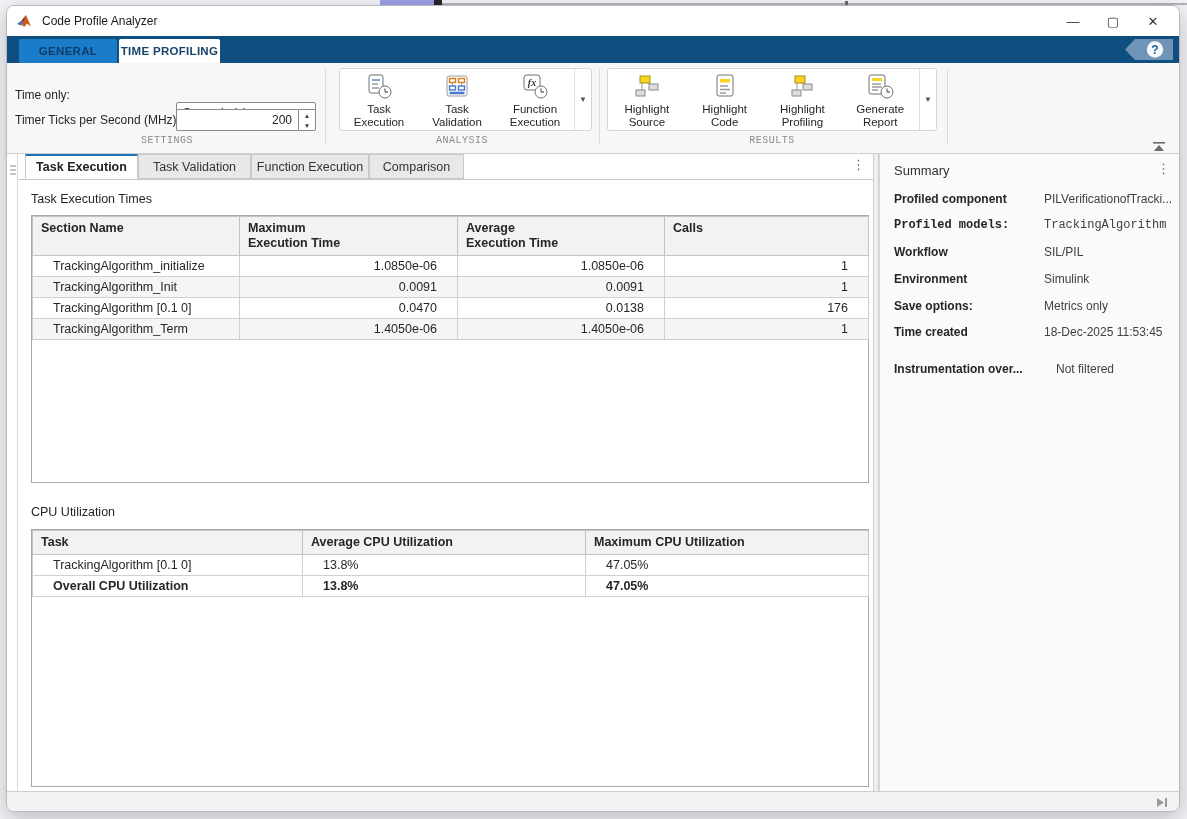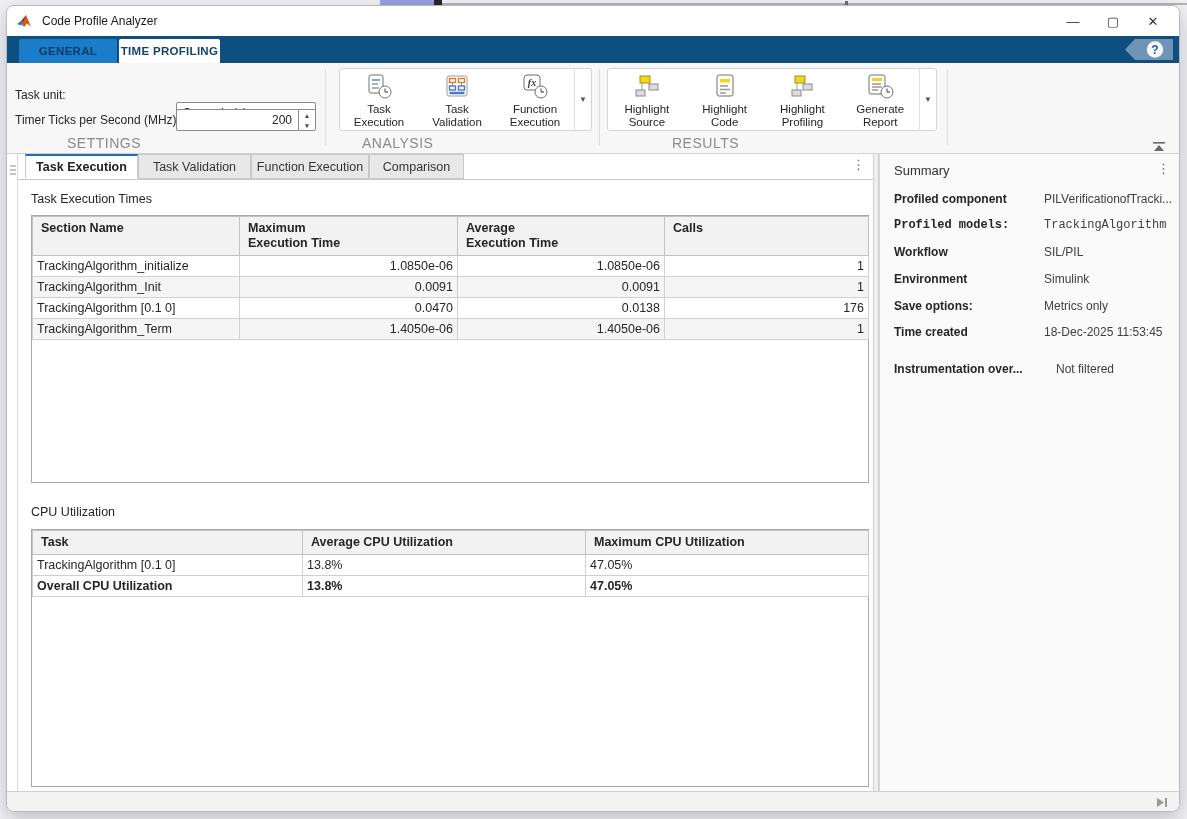--- a/index.html
+++ b/index.html
@@ -30,21 +30,21 @@
   .rtab { position:absolute; top:3px; height:24px; display:flex; align-items:center; justify-content:center;
     font-size:11.5px; font-weight:bold; letter-spacing:.3px; }
   .rtab.general { left:12px; width:98px; background:#1b7dc9; color:#0a3c66; border-radius:2px 2px 0 0; }
   .rtab.timeprof { left:112px; width:101px; background:#fff; color:#16436b; border-radius:2px 2px 0 0; }
   .help-tag { position:absolute; right:6px; top:3px; width:48px; height:21px; }
 
   
   .ribbon { position:absolute; left:0; top:57px; width:100%; height:91px; background:#f7f7f7;
     border-bottom:1px solid #d0d0d0; }
   .rib-sep { position:absolute; top:6px; height:76px; width:1px; background:#dcdcdc; }
-  .rib-caption { position:absolute; top:72px; font-size:14px; color:#8a8a8a; letter-spacing:.5px; text-align:left; }
+  .rib-caption { position:absolute; top:72px; font-size:10px; color:#8a8a8a; letter-spacing:.5px; text-align:center;font-family:Liberation Mono, monospace; }
   .fieldlabel { position:absolute; font-size:12px; color:#262626; }
   .combo { position:absolute; left:169px; top:39px; width:140px; height:22px; background:#fff;
     border:1px solid #8a8a8a; border-radius:2px; font-size:12px; color:#222;
     display:flex; align-items:center; padding:0 6px; }
   .combo .arrow { margin-left:auto; font-size:9px; color:#444; }
   .spinbox { position:absolute; left:169px; top:46px; width:140px; height:22px; display:flex; }
   .spin-val { flex:1; background:#fff; border:1px solid #8a8a8a; border-right:none; border-radius:2px 0 0 2px;
     font-size:12px; color:#222; display:flex; align-items:center; justify-content:flex-end; padding-right:6px;text-align:right; }
   .spin-btns { width:18px; border:1px solid #8a8a8a; border-radius:0 2px 2px 0; background:#fff;
     display:flex; flex-direction:column; }
@@ -73,21 +73,21 @@
 
   .content { position:absolute; left:0; top:25px; width:100%; height:612px; background:#fff;
     border-top:1px solid #c8c8c8; }
   .sec-label { position:absolute; left:13px; font-size:12.5px; color:#262626; }
 
   table.datatable { border-collapse:collapse; table-layout:fixed; width:836px; background:#fff;
     font-size:12.5px; color:#262626; }
   .tbl-frame { position:absolute; left:13px; border:1px solid #a9a9a9; background:#fff; }
   .datatable th { background:#f2f2f2; border:1px solid #c3c3c3; text-align:left; font-weight:bold;
     padding:4px 8px; vertical-align:top; line-height:15px; }
-  .datatable td { border:1px solid #d0d0d0; padding:3px 4px; height:16px; white-space:nowrap; overflow:hidden; }
+  .datatable td { border:1px solid #d0d0d0; padding:3px 20px; height:16px; white-space:nowrap; overflow:hidden; }
   .datatable tr.alt td { background:#f5f5f5; }
   td.num { text-align:right; }
   tr.boldrow td { font-weight:bold; }
 
   
   .splitter { position:absolute; left:866px; top:148px; width:6px; height:637px; background:#efefef;
     border-left:1px solid #cfcfcf; border-right:1px solid #cfcfcf; }
   .summary { position:absolute; left:872px; top:148px; width:301px; height:637px; background:#fafafa;
     border-left:1px solid #d9d9d9; }
   .summary-title { position:absolute; left:14px; top:9px; font-size:13px; color:#333; }
@@ -129,21 +129,21 @@
     <div class="rtab timeprof">TIME PROFILING</div>
     <svg class="help-tag" viewBox="0 0 48 21">
       <polygon points="10,0 48,0 48,21 10,21 0,10.5" fill="#6f94b8"></polygon>
       <circle cx="30" cy="10.5" r="8.2" fill="#f4f8fc"></circle>
       <text x="30" y="15" text-anchor="middle" font-size="12" font-weight="bold" fill="#1a5d94" font-family="Liberation Sans, sans-serif">?</text>
     </svg>
   </div>
 
   <div class="ribbon">
 
-    <span class="fieldlabel" style="left:8px; top:25px;">Task unit:</span>
+    <span class="fieldlabel" style="left:8px; top:25px;">Time only:</span>
     <div class="combo">
       <span>Seconds (s)</span>
       <span class="arrow">▼</span>
     </div>
     <span class="fieldlabel" style="left:8px; top:50px;">Timer Ticks per Second (MHz):</span>
     <div class="spinbox">
       <span class="spin-val">200</span>
       <span class="spin-btns">
         <span>▲</span>
         <span>▼</span>

